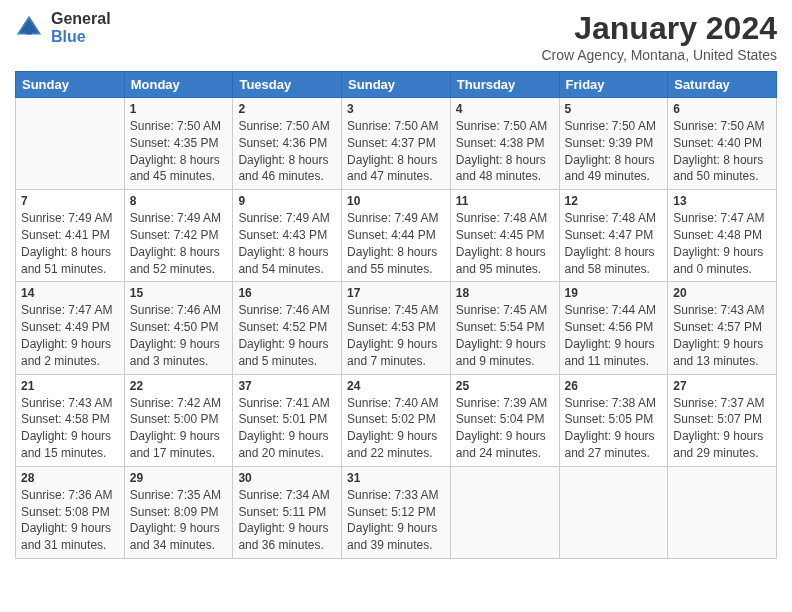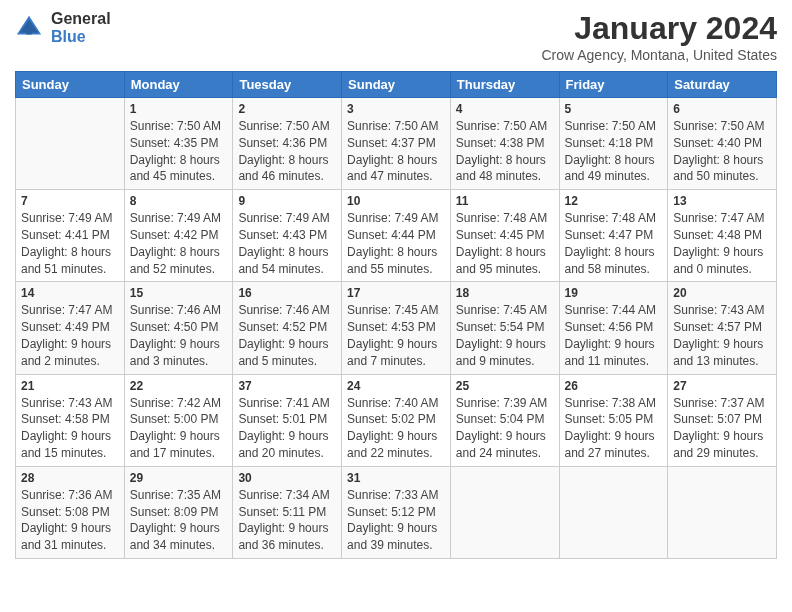--- a/index.html
+++ b/index.html
@@ -167,21 +167,21 @@
         <div class="day-info">
           <span>Sunrise: 7:50 AM</span><br>
           <span>Sunset: 4:38 PM</span><br>
           <span>Daylight: 8 hours and 48 minutes.</span>
         </div>
       </td>
           <td>
         <span class="day-number">5</span>
         <div class="day-info">
           <span>Sunrise: 7:50 AM</span><br>
-          <span>Sunset: 4:18 PM</span><br>
+          <span>Sunset: 9:39 PM</span><br>
           <span>Daylight: 8 hours and 49 minutes.</span>
         </div>
       </td>
           <td>
         <span class="day-number">6</span>
         <div class="day-info">
           <span>Sunrise: 7:50 AM</span><br>
           <span>Sunset: 4:40 PM</span><br>
           <span>Daylight: 8 hours and 50 minutes.</span>
         </div>
@@ -193,21 +193,21 @@
         <div class="day-info">
           <span>Sunrise: 7:49 AM</span><br>
           <span>Sunset: 4:41 PM</span><br>
           <span>Daylight: 8 hours and 51 minutes.</span>
         </div>
       </td>
           <td>
         <span class="day-number">8</span>
         <div class="day-info">
           <span>Sunrise: 7:49 AM</span><br>
-          <span>Sunset: 4:42 PM</span><br>
+          <span>Sunset: 7:42 PM</span><br>
           <span>Daylight: 8 hours and 52 minutes.</span>
         </div>
       </td>
           <td>
         <span class="day-number">9</span>
         <div class="day-info">
           <span>Sunrise: 7:49 AM</span><br>
           <span>Sunset: 4:43 PM</span><br>
           <span>Daylight: 8 hours and 54 minutes.</span>
         </div>

